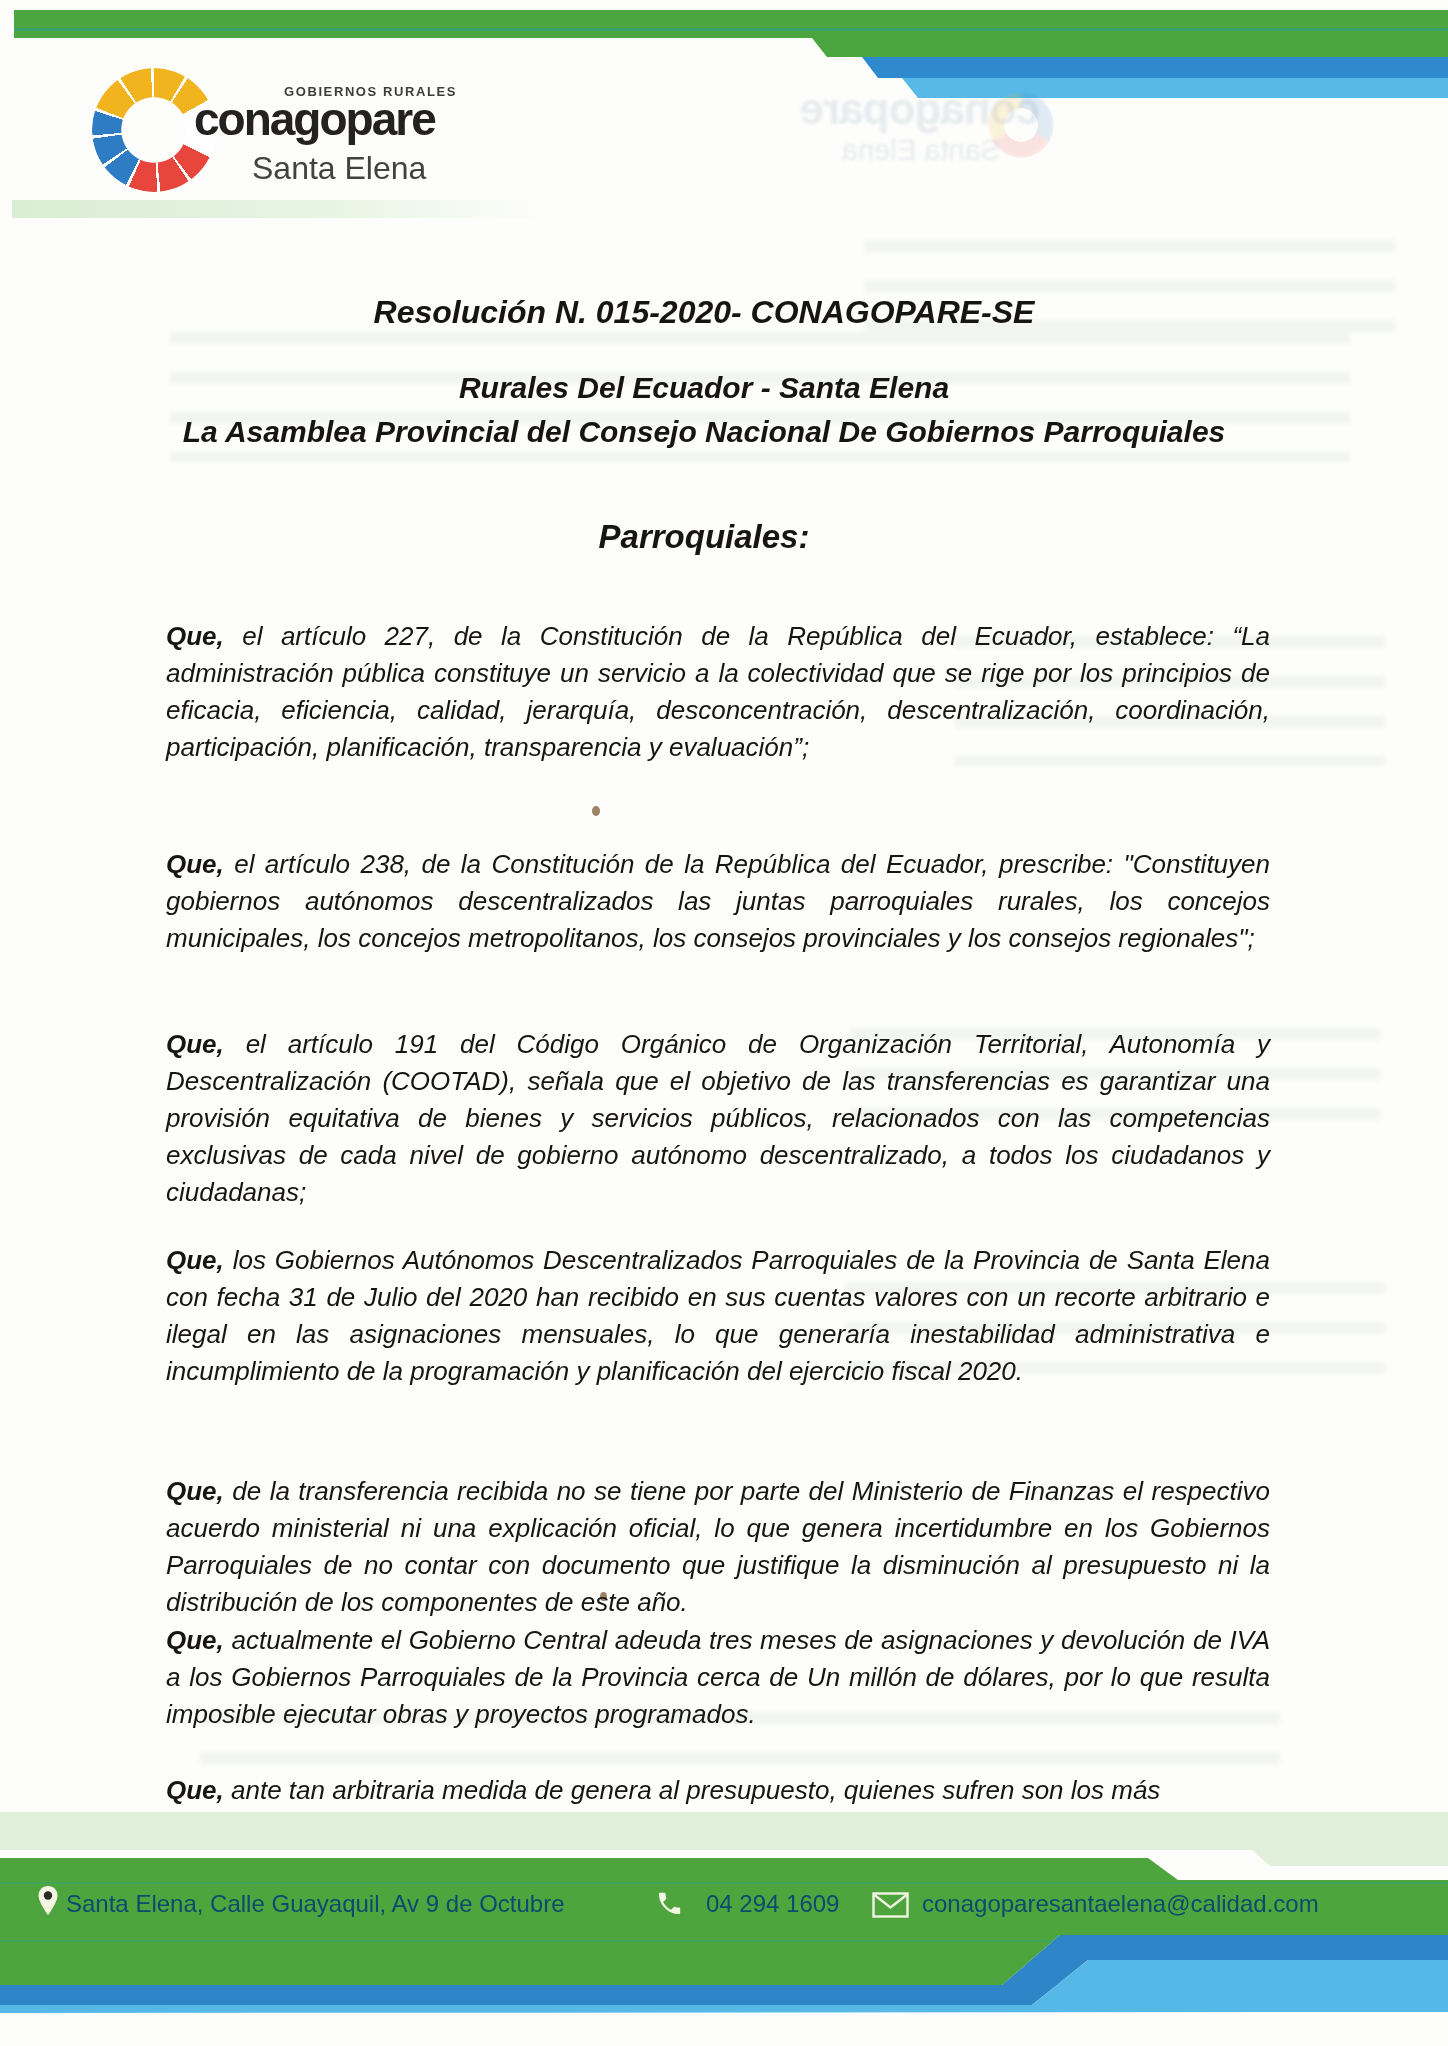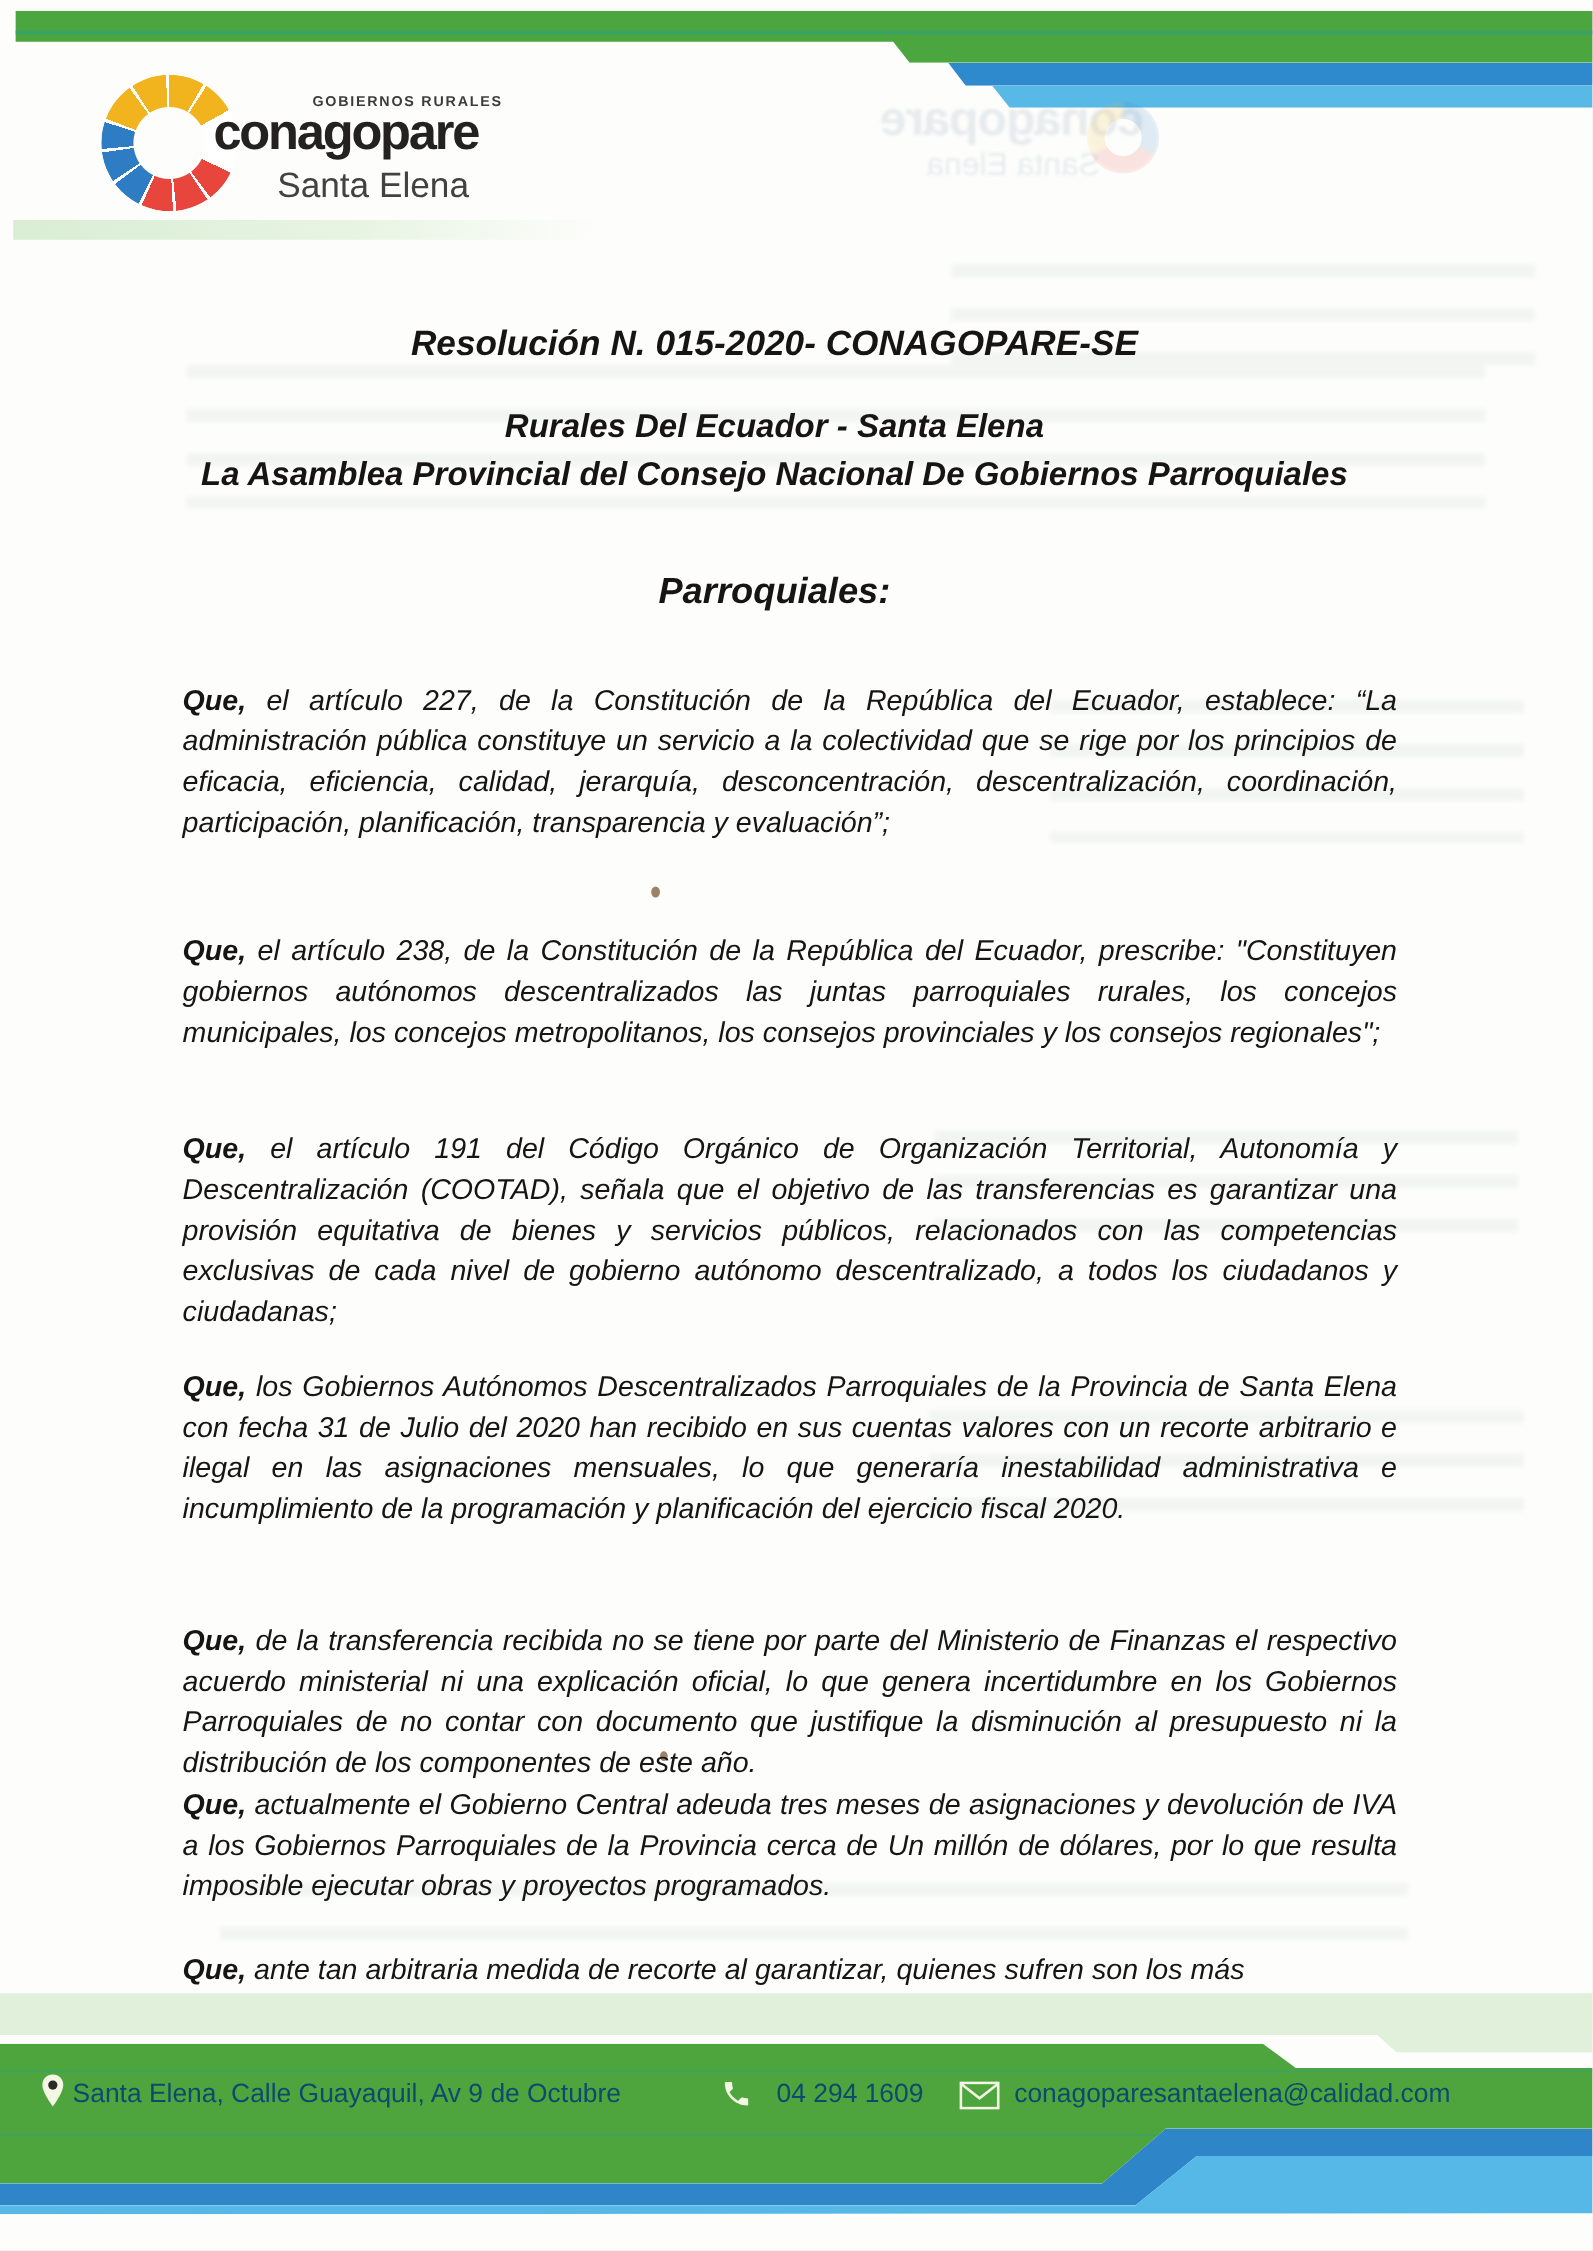--- a/index.html
+++ b/index.html
@@ -114,21 +114,21 @@
       <div>La Asamblea Provincial del Consejo Nacional De Gobiernos Parroquiales</div>
     </div>
     <div class="doc-heading">Parroquiales:</div>
 
     <p class="para p0"><span class="lead">Que,</span><span> el artículo 227, de la Constitución de la República del Ecuador, establece: “La administración pública constituye un servicio a la colectividad que se rige por los principios de eficacia, eficiencia, calidad, jerarquía, desconcentración, descentralización, coordinación, participación, planificación, transparencia y evaluación”;</span></p>
     <p class="para p1"><span class="lead">Que,</span><span> el artículo 238, de la Constitución de la República del Ecuador, prescribe: "Constituyen gobiernos autónomos descentralizados las juntas parroquiales rurales, los concejos municipales, los concejos metropolitanos, los consejos provinciales y los consejos regionales";</span></p>
     <p class="para p2"><span class="lead">Que,</span><span> el artículo 191 del Código Orgánico de Organización Territorial, Autonomía y Descentralización (COOTAD), señala que el objetivo de las transferencias es garantizar una provisión equitativa de bienes y servicios públicos, relacionados con las competencias exclusivas de cada nivel de gobierno autónomo descentralizado, a todos los ciudadanos y ciudadanas;</span></p>
     <p class="para p3"><span class="lead">Que,</span><span> los Gobiernos Autónomos Descentralizados Parroquiales de la Provincia de Santa Elena con fecha 31 de Julio del 2020 han recibido en sus cuentas valores con un recorte arbitrario e ilegal en las asignaciones mensuales, lo que generaría inestabilidad administrativa e incumplimiento de la programación y planificación del ejercicio fiscal 2020.</span></p>
     <p class="para p4"><span class="lead">Que,</span><span> de la transferencia recibida no se tiene por parte del Ministerio de Finanzas el respectivo acuerdo ministerial ni una explicación oficial, lo que genera incertidumbre en los Gobiernos Parroquiales de no contar con documento que justifique la disminución al presupuesto ni la distribución de los componentes de este año.</span></p>
     <p class="para p5"><span class="lead">Que,</span><span> actualmente el Gobierno Central adeuda tres meses de asignaciones y devolución de IVA a los Gobiernos Parroquiales de la Provincia cerca de Un millón de dólares, por lo que resulta imposible ejecutar obras y proyectos programados.</span></p>
-    <p class="para p6"><span class="lead">Que,</span><span> ante tan arbitraria medida de recorte al garantizar, quienes sufren son los más</span></p>
+    <p class="para p6"><span class="lead">Que,</span><span> ante tan arbitraria medida de genera al presupuesto, quienes sufren son los más</span></p>
   </div>
 
   <div class="ftr">
     <div class="mint-main"></div>
     <div class="f-abs mint-ext"></div>
     <div class="f-abs ftr-green">
       <div class="ftr-teal" style="top:70px;"></div>
       <div class="ftr-teal" style="top:128px;"></div>
     </div>
     <div class="f-abs ftr-darkblue"></div>

